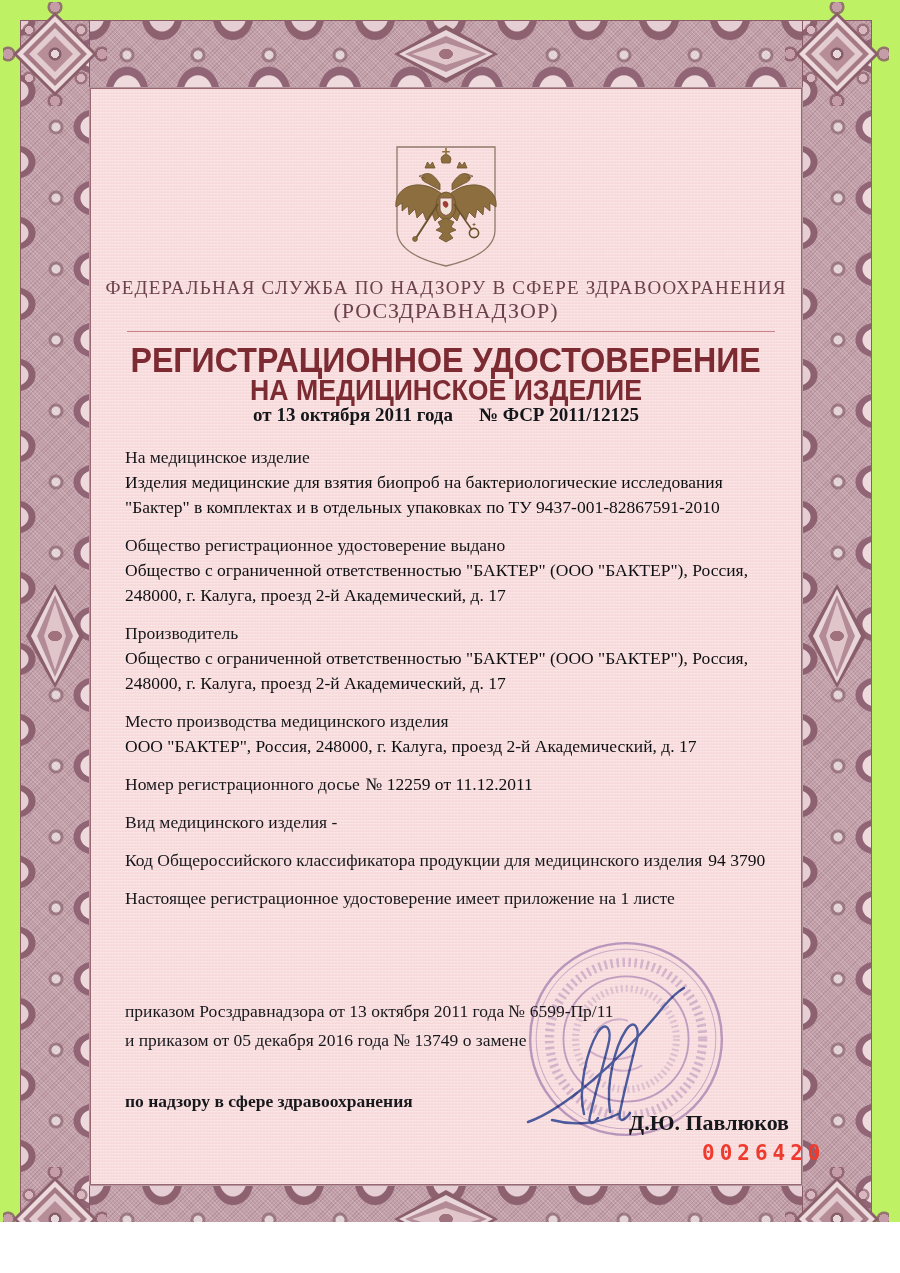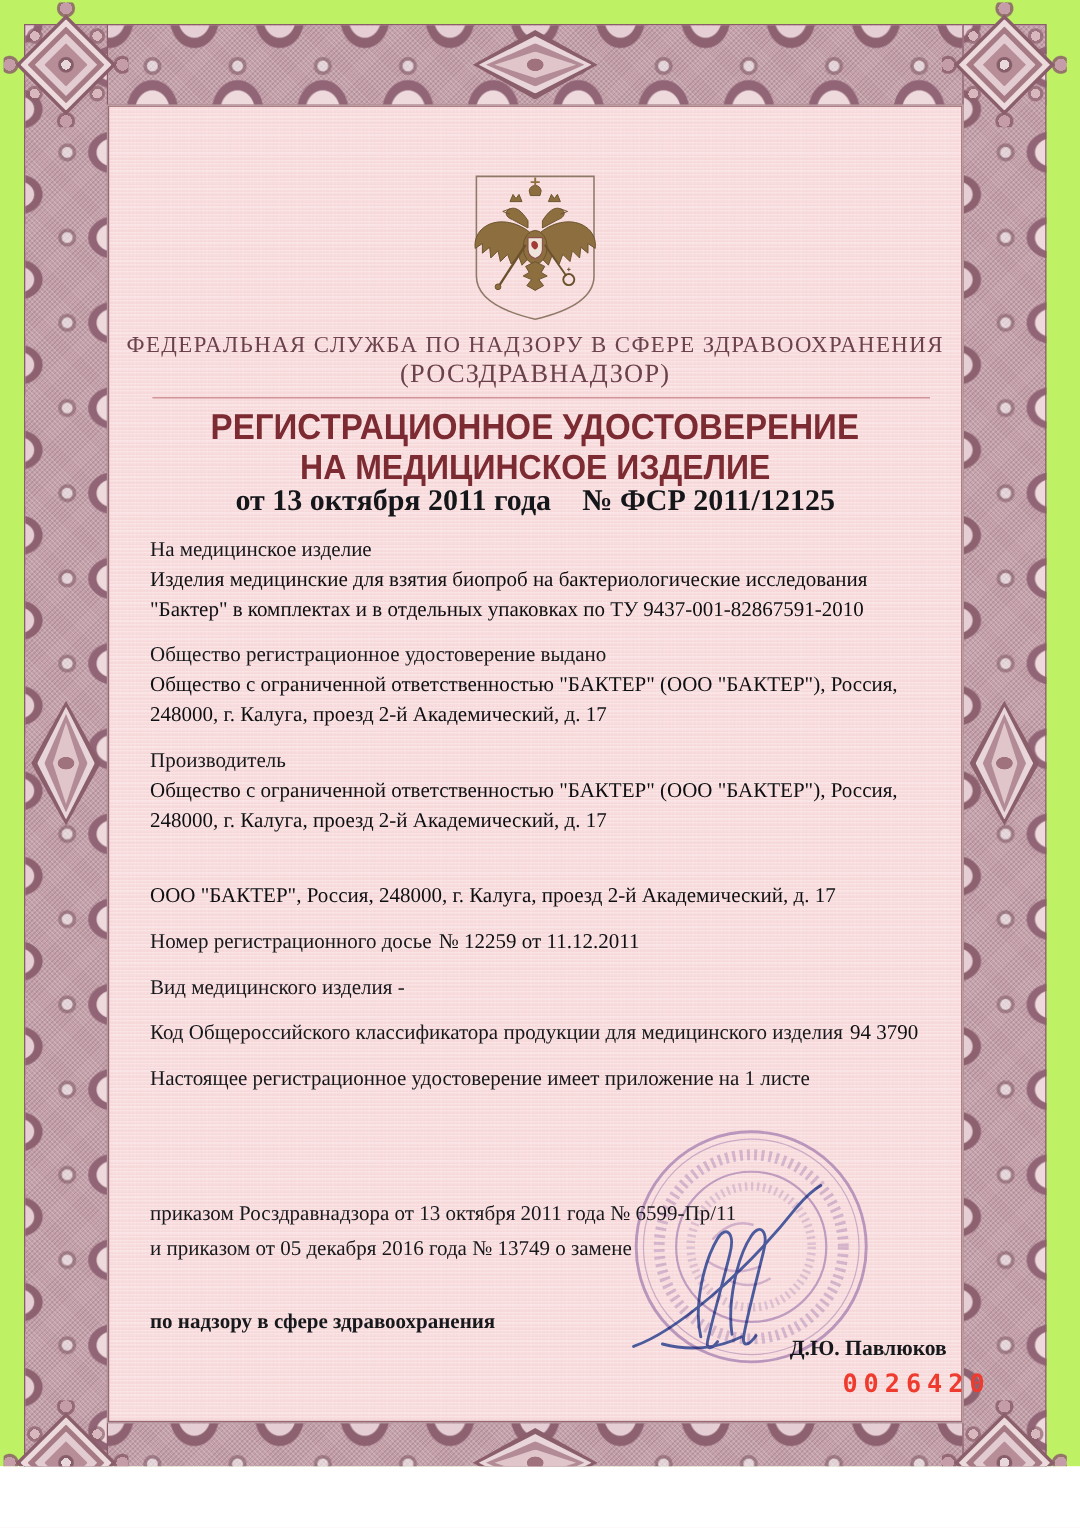--- a/index.html
+++ b/index.html
@@ -83,40 +83,40 @@
 
   
   .emblem{position:absolute;left:388px;top:142px;width:116px;height:130px;z-index:5;}
   .agency{position:absolute;left:90px;top:276px;width:712px;z-index:5;text-align:center;
     color:#6b424c;font-size:19px;letter-spacing:1.2px;line-height:23px;}
   .agency .l2{font-size:22px;letter-spacing:1px;}
   .rule{position:absolute;left:127px;top:331px;width:648px;height:1px;background:#c9838a;z-index:5;}
 
   .title1,.title2{position:absolute;left:90px;width:712px;text-align:center;z-index:5;margin:0;
     font-family:"Liberation Sans", sans-serif;font-weight:700;color:#7b2b31;}
-  .title1{top:340px;font-size:30px;}
+  .title1{top:340px;font-size:35px;}
   .title2{top:374px;font-size:29px;}
   .title1 span,.title2 span{display:inline-block;transform:scaleX(.92);transform-origin:center;}
   .title3{position:absolute;left:90px;top:404px;width:712px;text-align:center;z-index:5;margin:0;
-    font-size:25px;font-weight:700;color:#14161a;}
+    font-size:19px;font-weight:700;color:#14161a;}
   .title3 .num{margin-left:26px;}
 
   
   .content{position:absolute;left:125px;top:445px;width:662px;z-index:5;color:#17181c;
     font-size:17.5px;line-height:25px;}
   .content p{margin:0 0 13px 0;}
   .b{font-weight:400;color:#0e0f12;}
   .inline-val{margin-left:6px;}
 
   
   .footer{position:absolute;left:125px;top:997px;width:664px;height:165px;z-index:5;color:#17181c;
     font-size:17.5px;line-height:28.5px;}
   .footer p{margin:0;}
   .signer{font-weight:700;line-height:28px;margin-top:5px !important;}
-  .signer-name{position:absolute;right:0;top:112px;font-weight:700;font-size:18px;}
+  .signer-name{position:absolute;right:0;top:112px;font-weight:700;font-size:22px;}
 
   
   .stamp{position:absolute;left:515px;top:928px;width:222px;height:222px;z-index:6;
     mix-blend-mode:multiply;filter:blur(.4px);}
   .signature{position:absolute;left:522px;top:986px;width:175px;height:150px;z-index:7;
     mix-blend-mode:multiply;}
   .serial{position:absolute;left:702px;top:1141px;z-index:8;
     font-family:"DejaVu Sans Mono", monospace;font-weight:700;font-size:21px;
     letter-spacing:5px;color:#ef3a2e;}
 </style>
@@ -234,21 +234,21 @@
     </p>
     <p>
       <span>Общество регистрационное удостоверение выдано</span><br>
       <span class="b">Общество с ограниченной ответственностью "БАКТЕР" (ООО "БАКТЕР"), Россия, 248000, г. Калуга, проезд 2-й Академический, д. 17</span>
     </p>
     <p>
       <span>Производитель</span><br>
       <span class="b">Общество с ограниченной ответственностью "БАКТЕР" (ООО "БАКТЕР"), Россия, 248000, г. Калуга, проезд 2-й Академический, д. 17</span>
     </p>
     <p>
-      <br>
+      <span>Место производства медицинского изделия</span><br>
       <span class="b">ООО "БАКТЕР", Россия, 248000, г. Калуга, проезд 2-й Академический, д. 17</span>
     </p>
     <p>
       <span>Номер регистрационного досье</span><span class="b inline-val">№ 12259 от 11.12.2011</span>
     </p>
     <p>
       <span>Вид медицинского изделия -</span>
     </p>
     <p>
       <span>Код Общероссийского классификатора продукции для медицинского изделия</span><span class="b inline-val">94 3790</span>

